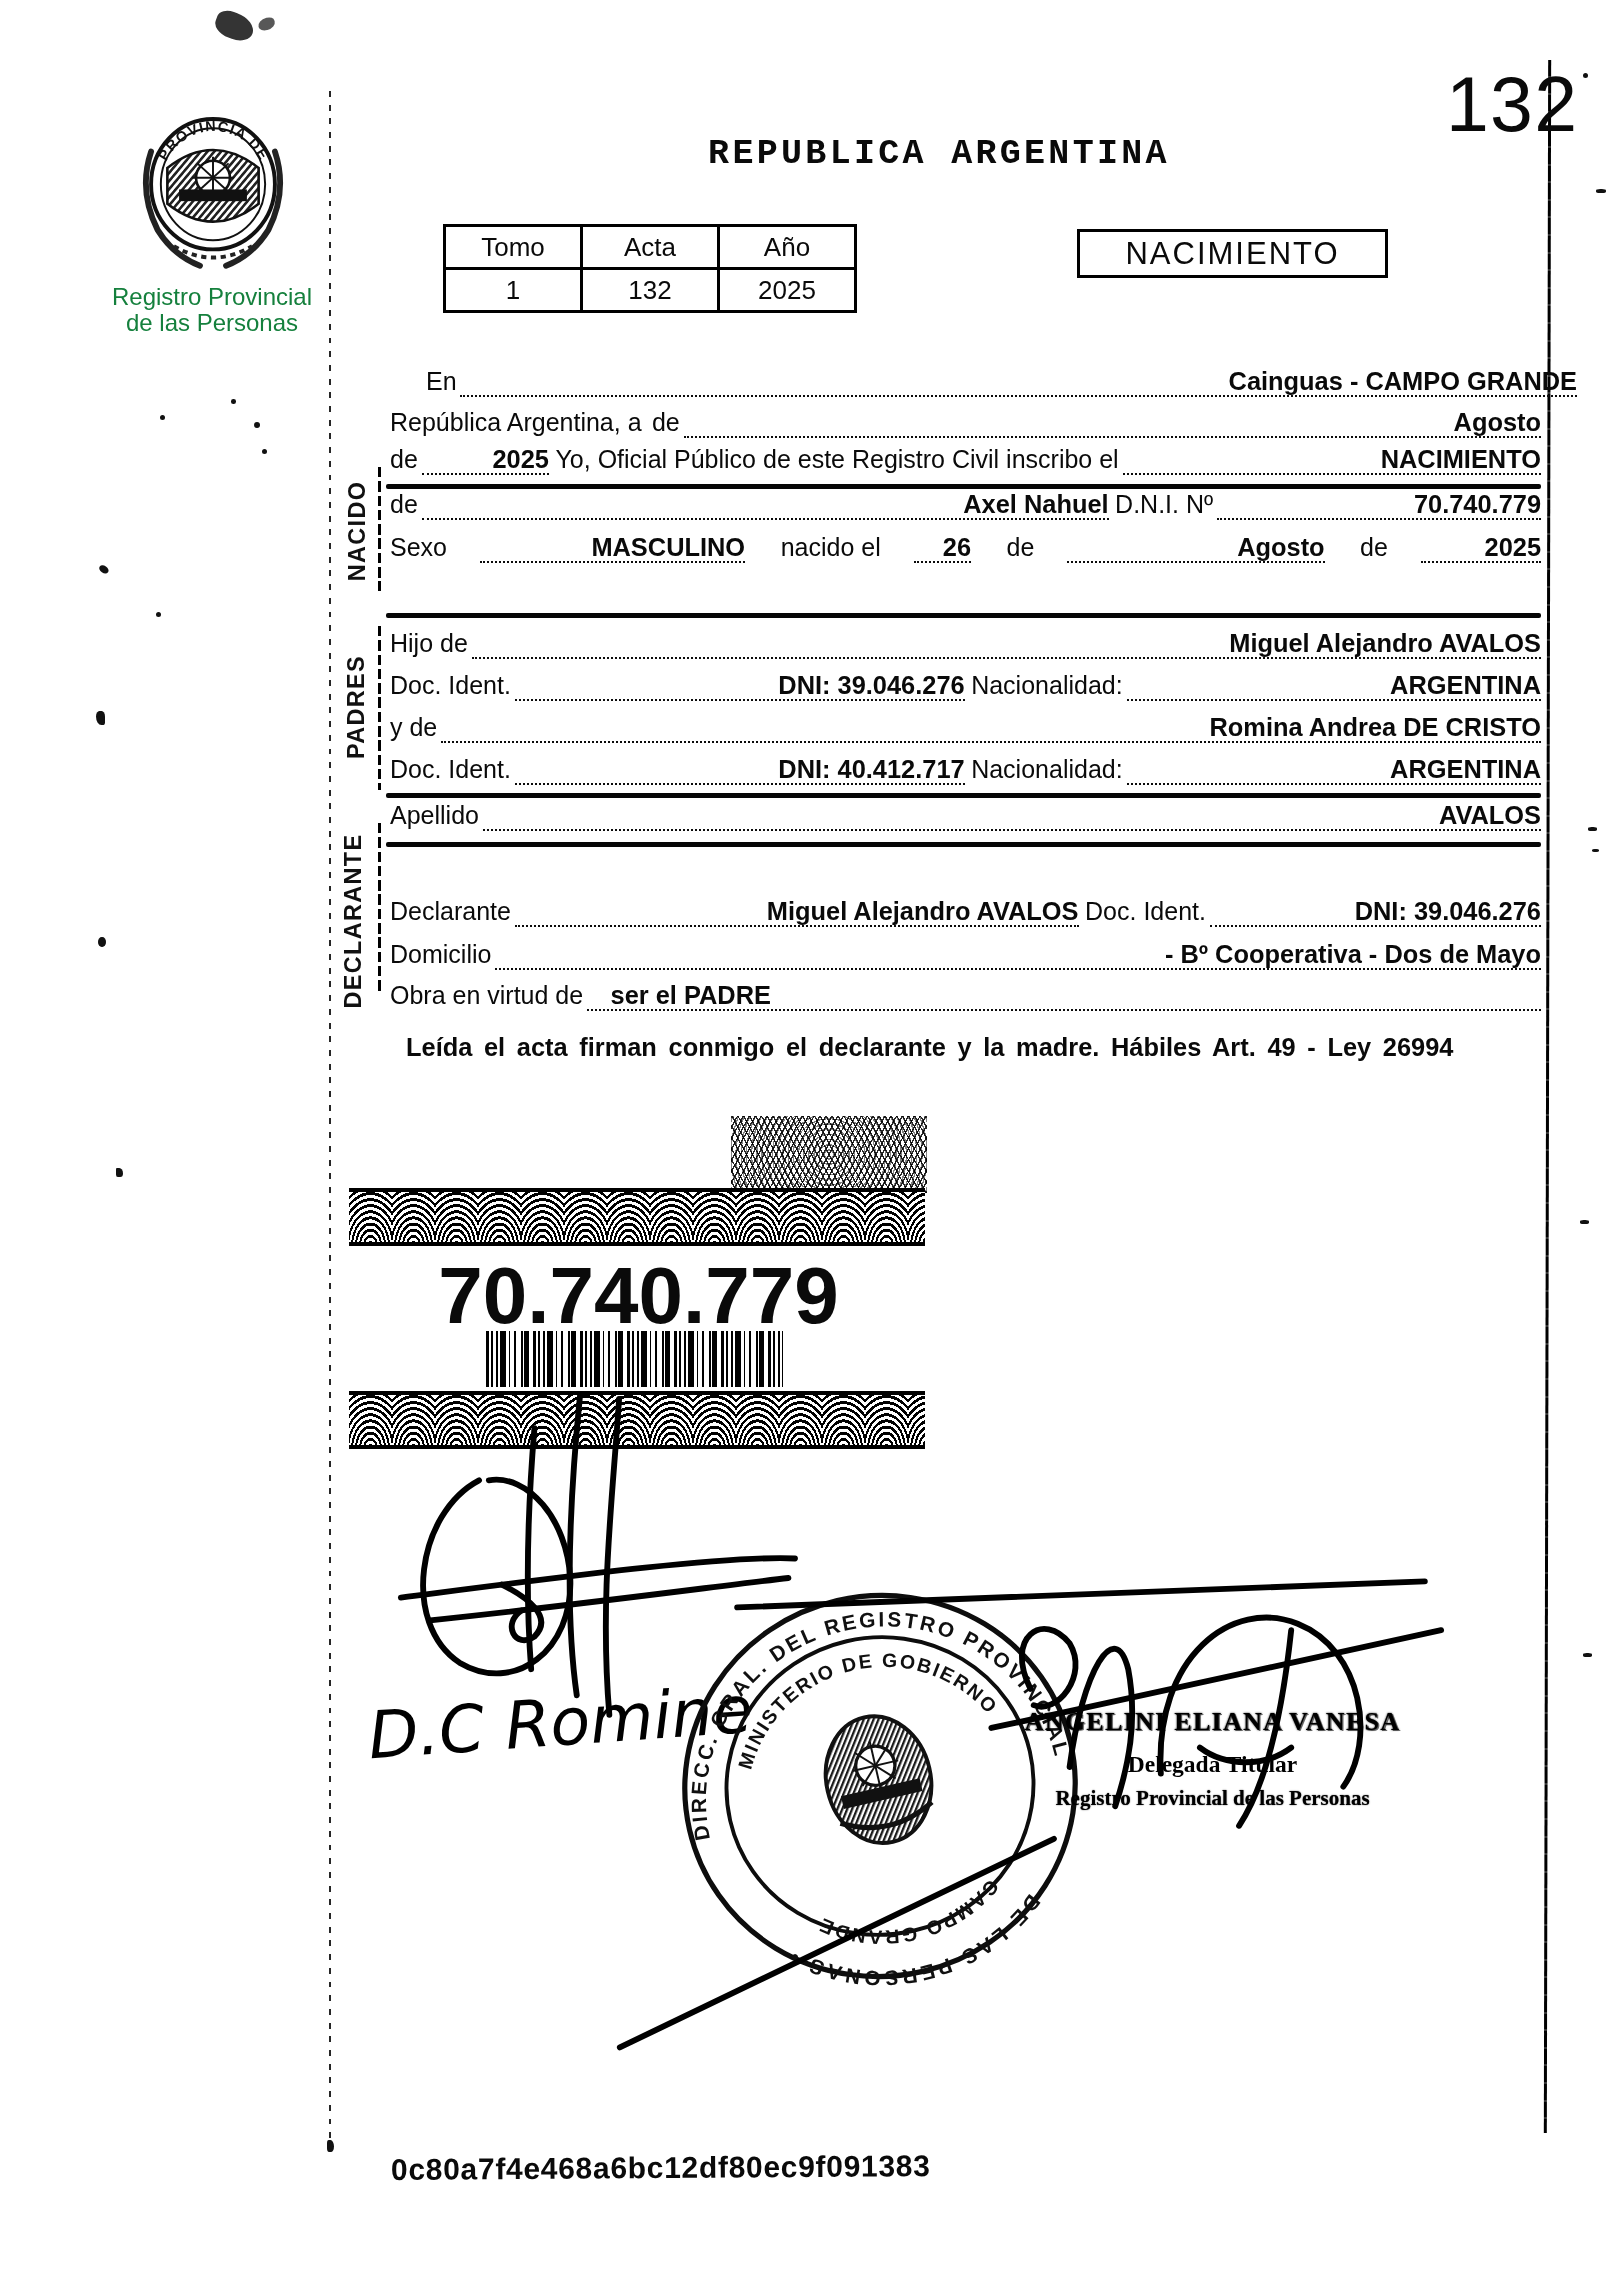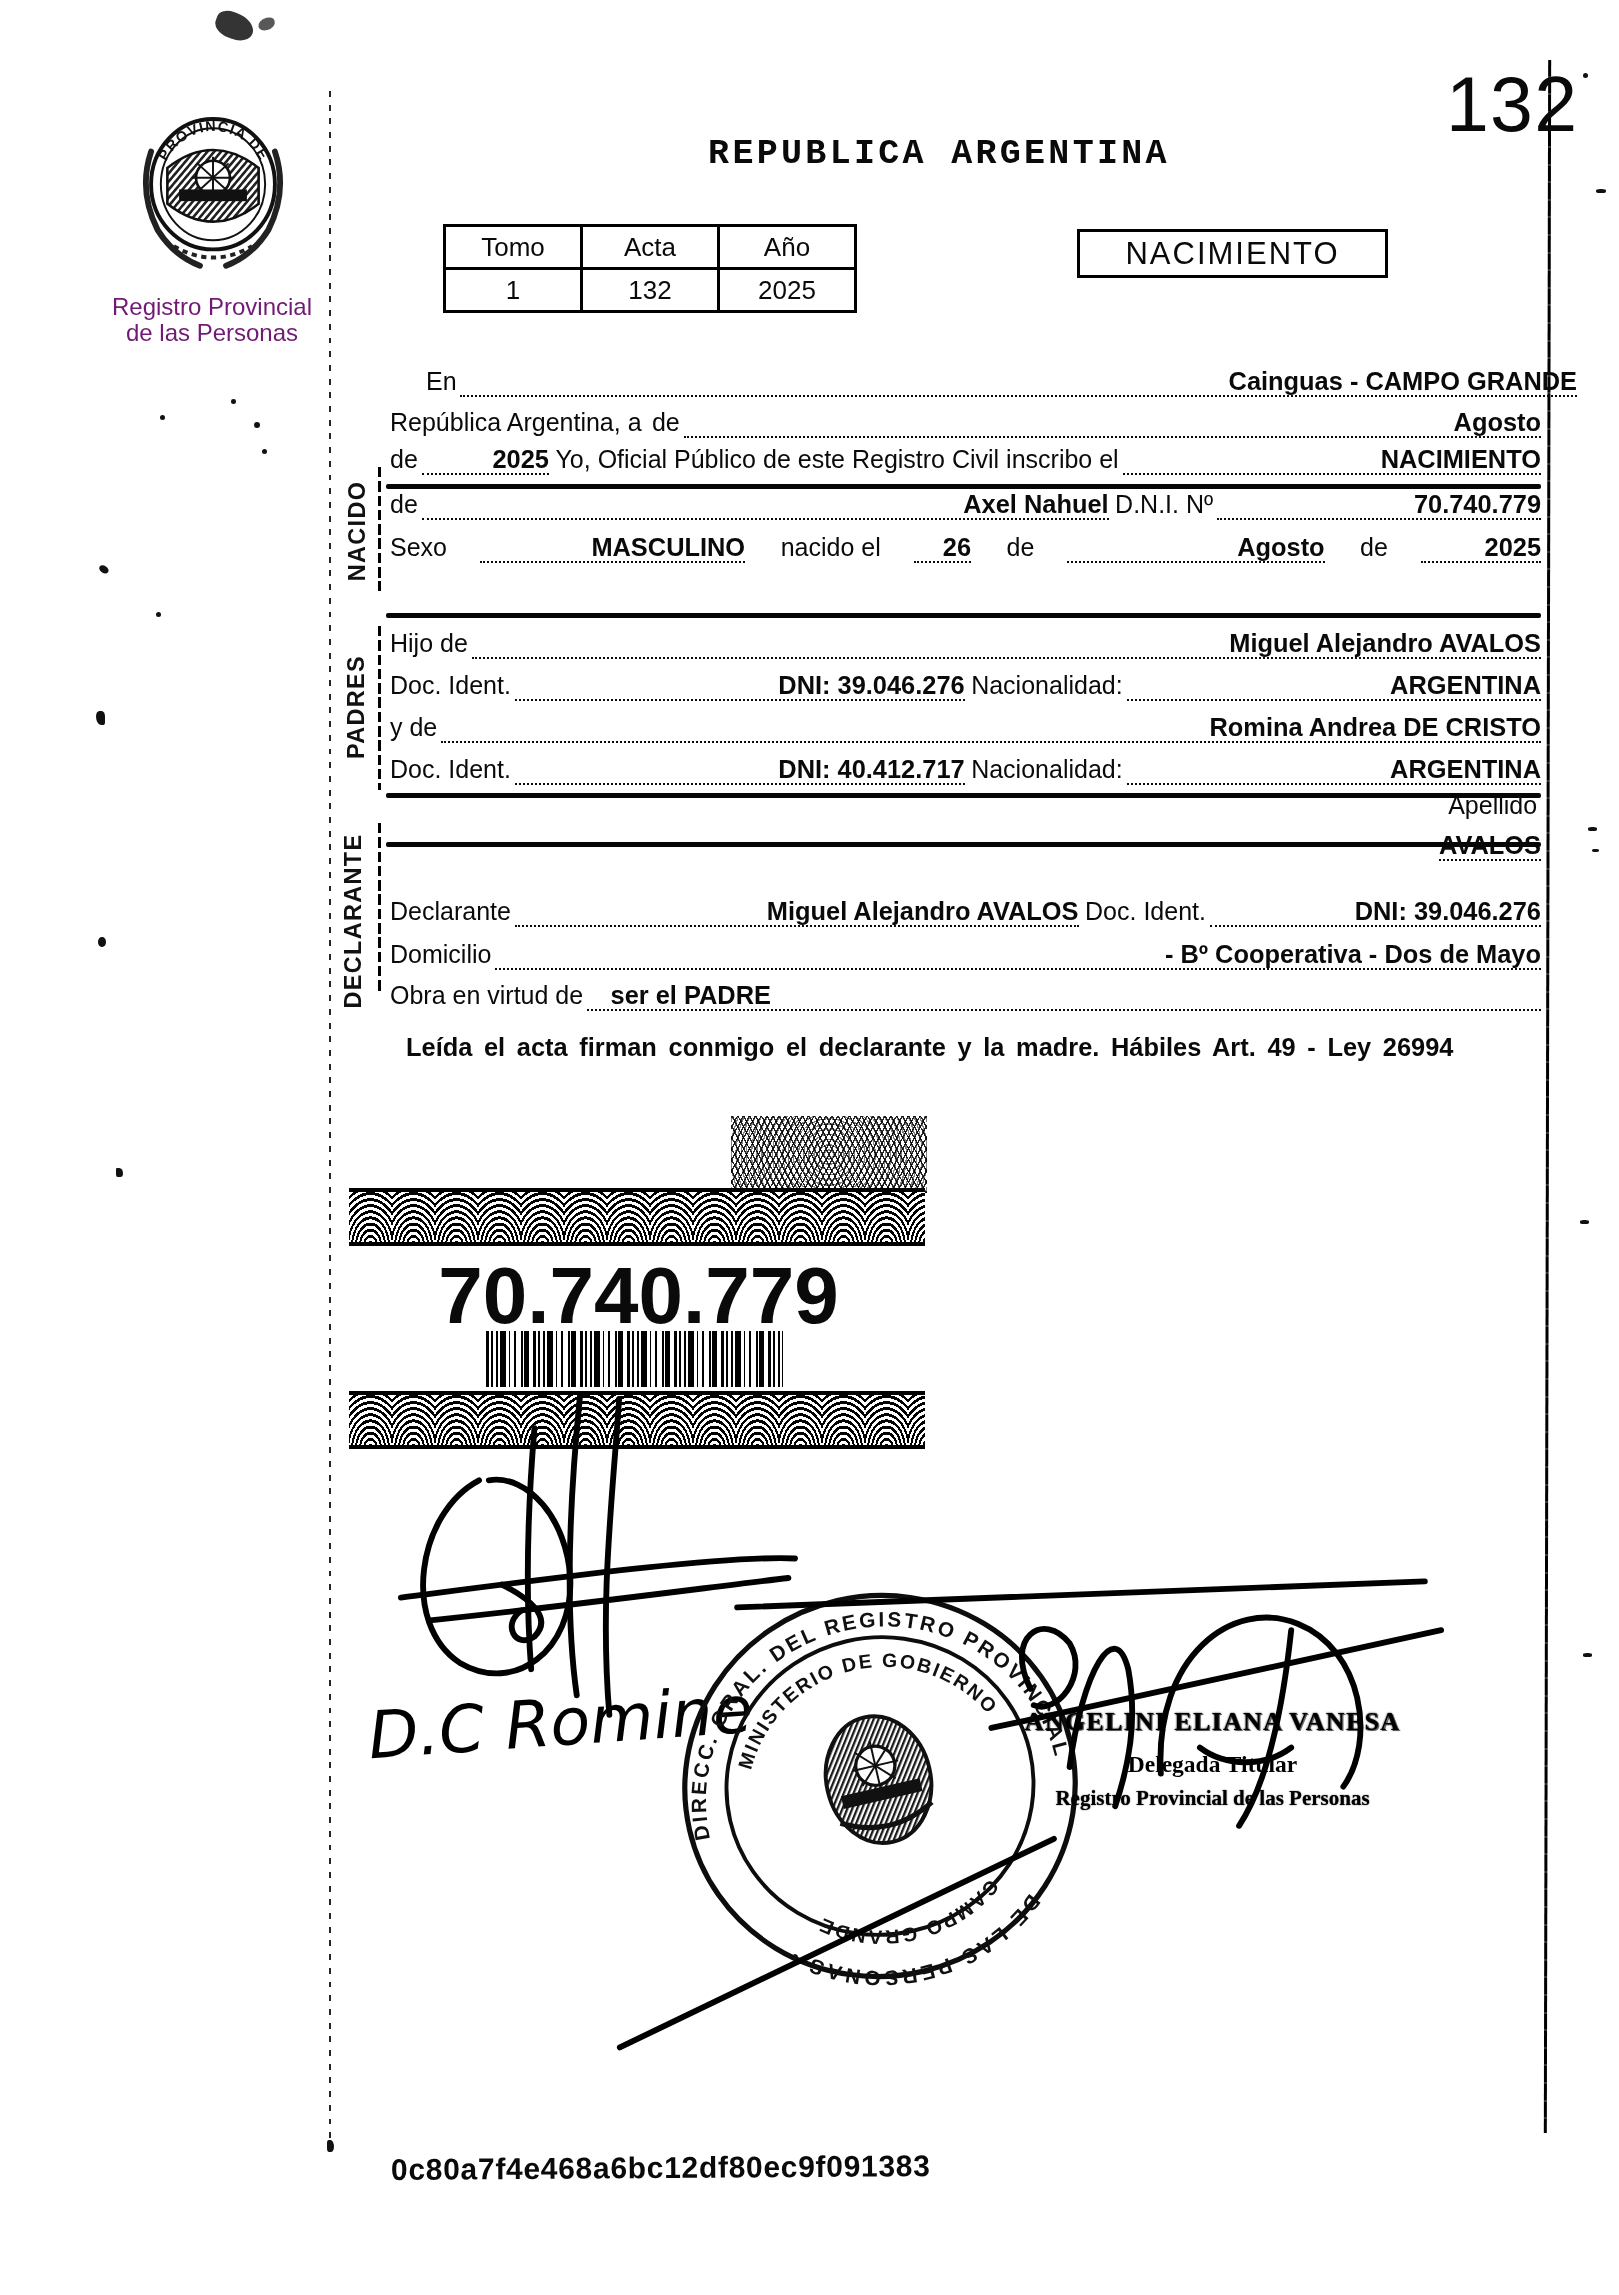--- a/index.html
+++ b/index.html
@@ -38,22 +38,22 @@
     font-size:26px; padding:0;
   }
   .act-box{
     position:absolute; left:1077px; top:229px; width:305px; height:43px;
     border:3.9px solid #000; display:flex; align-items:center; justify-content:center;
     font-size:31px; letter-spacing:2px;
   }
   
   .logo{position:absolute; left:128px; top:106px; width:170px; height:176px;}
   .logo-caption{
-    position:absolute; left:98px; top:294px; width:228px; text-align:center;
-    font-size:24px; line-height:1.1; color:#701a75;
+    position:absolute; left:98px; top:284px; width:228px; text-align:center;
+    font-size:24px; line-height:1.1; color:#15803d;
   }
   
   .fline{
     position:absolute; left:390px; width:1151px; display:flex; align-items:flex-end;
     font-size:25px; white-space:nowrap;
   }
   .fline .lbl{padding:0 3.9px 1.3px 0; flex:0 0 auto;}
   .fline .lbl.mid{padding-left:6.5px;}
   .fill{
     flex-grow:1; display:flex; justify-content:flex-end; align-items:flex-end;
@@ -263,21 +263,21 @@
     <span class="fill" style="flex-grow:660;">
         <span class="val">DNI: 40.412.717</span>
       </span>
     <span class="lbl mid">Nacionalidad:</span>
     <span class="fill" style="flex-grow:660;">
         <span class="val">ARGENTINA</span>
       </span>
   </div>
   <div class="hr-thick" style="top:793px;"></div>
 
-  <div class="fline" style="top:791px;flex-direction:column;">
+  <div class="fline" style="top:791px;">
     <span class="lbl">Apellido</span>
     <span class="fill">
         <span class="val">AVALOS</span>
       </span>
   </div>
   <div class="hr-thick" style="top:842px;"></div>
 
   <div class="side-label" style="left:353px; top:921px;">DECLARANTE</div>
   <div class="fline" style="top:887px;">
     <span class="lbl">Declarante</span>

